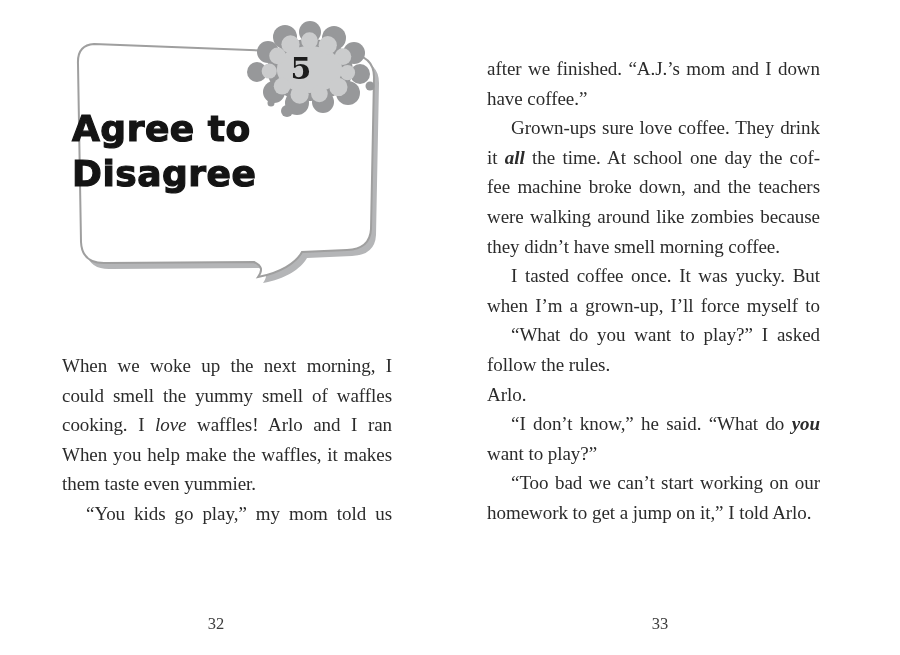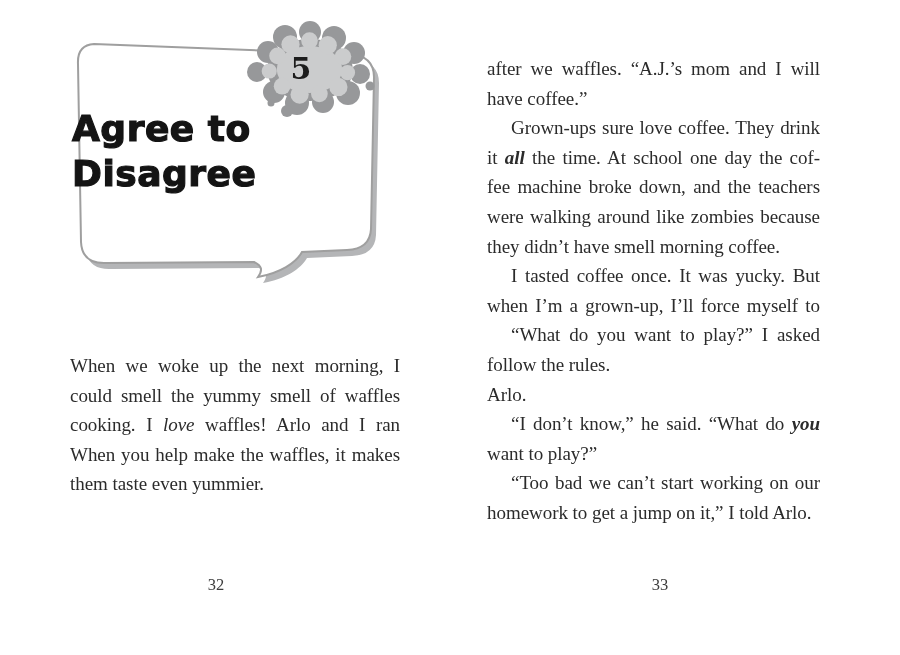--- a/index.html
+++ b/index.html
@@ -20,32 +20,32 @@
     position:absolute;left:72px;top:106px;width:306px;
     text-align:left;
     font-family:"DejaVu Sans", sans-serif;
     font-weight:bold;
     font-size:36px;line-height:45px;
     color:var(--title);
     -webkit-text-stroke:1.2px var(--title);
     letter-spacing:0.5px;
   }
   .body-text{position:absolute;}
-  .left-col{left:70px;top:351px;width:330px;}
+  .left-col{left:62px;top:351px;width:330px;}
   .right-col{left:487px;top:54px;width:333px;}
   .bodyline{
     font-size:19px;line-height:29.6px;color:var(--text);
     text-align:left;letter-spacing:-0.05px;
   }
   .bodyline.just{text-align:justify;text-align-last:justify;text-justify:inter-word;}
   .bodyline.indent{text-indent:24px;}
   .bodyline .italic{font-style:italic;}
   .bodyline .bolditalic{font-style:italic;font-weight:bold;}
   .pagenum{
-    position:absolute;top:575px;width:60px;text-align:center;
+    position:absolute;top:614px;width:60px;text-align:center;
     font-size:16.5px;color:var(--pagenum);
   }
   .left-num{left:186px;}
   .right-num{left:630px;}
   .num5{
     font-family:"DejaVu Serif", serif;
     font-weight:bold;
   }
 </style>
 </head>
@@ -90,28 +90,29 @@
     <div>Agree to</div>
     <div>Disagree</div>
   </div>
 
   <div class="body-text left-col">
       <div class="bodyline just"><span>When we woke up the next morning, I</span></div>
       <div class="bodyline just"><span>could smell the yummy smell of waffles</span></div>
       <div class="bodyline just"><span>cooking. I </span><span class="italic">love</span><span> waffles! Arlo and I ran</span></div>
       <div class="bodyline just"><span>When you help make the waffles, it makes</span></div>
       <div class="bodyline"><span>them taste even yummier.</span></div>
+      <div class="bodyline just indent"><span>“You kids go play,” my mom told us</span></div>
     </div>
 
   <div class="pagenum left-num">32</div>
 </section>
 
 <section class="page right">
   <div class="body-text right-col">
-      <div class="bodyline just"><span>after we waffles. “A.J.’s mom and I will</span></div>
+      <div class="bodyline just"><span>after we finished. “A.J.’s mom and I down</span></div>
       <div class="bodyline"><span>have coffee.”</span></div>
       <div class="bodyline just indent"><span>Grown-ups sure love coffee. They drink</span></div>
       <div class="bodyline just"><span>it </span><span class="bolditalic">all</span><span> the time. At school one day the cof-</span></div>
       <div class="bodyline just"><span>fee machine broke down, and the teachers</span></div>
       <div class="bodyline just"><span>were walking around like zombies because</span></div>
       <div class="bodyline"><span>they didn’t have smell morning coffee.</span></div>
       <div class="bodyline just indent"><span>I tasted coffee once. It was yucky. But</span></div>
       <div class="bodyline just"><span>when I’m a grown-up, I’ll force myself to</span></div>
       <div class="bodyline just indent"><span>“What do you want to play?” I asked</span></div>
       <div class="bodyline"><span>follow the rules.</span></div>

